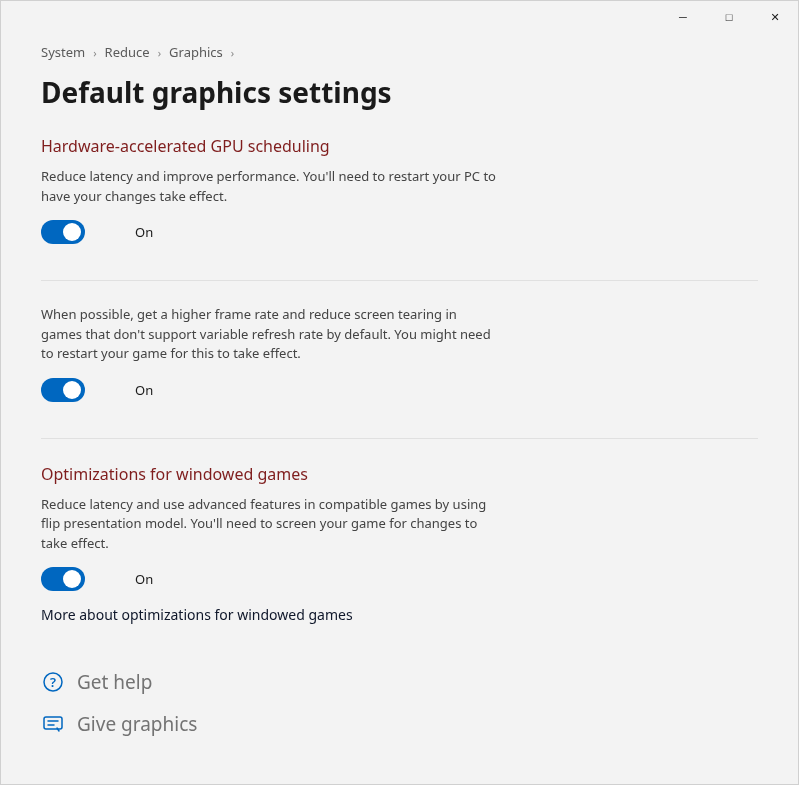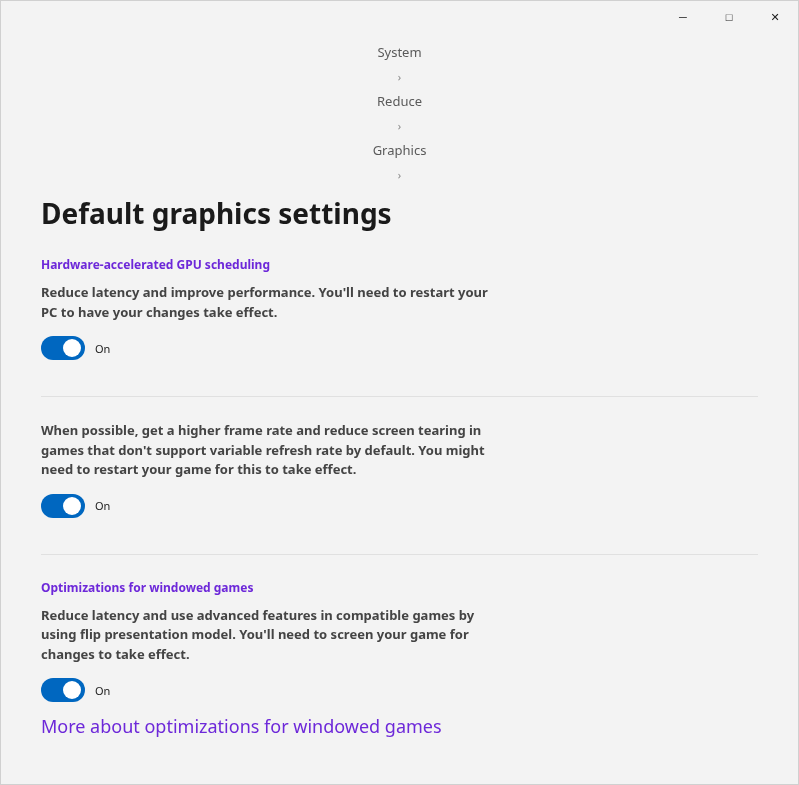--- a/index.html
+++ b/index.html
@@ -54,21 +54,20 @@
     }
 
     .breadcrumb {
       display: flex;
       align-items: center;
       gap: 8px;
       margin-bottom: 24px;
       font-size: 13px;
       color: #5a5a5a;
       flex-wrap: wrap;
-      flex-direction: column;
     }
 
     .breadcrumb-item {
       color: #5a5a5a;
       cursor: pointer;
     }
 
     .breadcrumb-separator {
       color: #8a8a8a;
       font-size: 11px;
@@ -80,33 +79,32 @@
       font-weight: 700;
       width: 100%;
       margin-top: 4px;
     }
 
     .section {
       margin-bottom: 36px;
     }
 
     .section-title {
-      font-size: 12px;
-      font-weight: 700;
-      color: #6d28d9;
+      font-size: 16px;
+      font-weight: 400;
+      color: #7f1d1d;
       margin-bottom: 10px;
     }
 
     .section-desc {
       font-size: 13px;
       color: #444;
       line-height: 1.5;
       margin-bottom: 14px;
       max-width: 460px;
-      font-weight: bold;
     }
 
     .toggle-row {
       display: flex;
       align-items: center;
       gap: 10px;
     }
 
     .toggle {
       position: relative;
@@ -137,27 +135,28 @@
       top: 3px;
       left: 22px;
       width: 18px;
       height: 18px;
       background: white;
       border-radius: 50%;
       transition: left 0.2s;
     }
 
     .toggle-label {
-      font-size: 11px;
+      font-size: 13px;
       color: #1a1a1a;
+      margin-left: 40px;
     }
 
     .link {
-      font-size: 18px;
-      color: #6d28d9;
+      font-size: 14px;
+      color: #0f172a;
       cursor: pointer;
       text-decoration: none;
     }
 
     .help-section {
       margin-top: 40px;
       display: flex;
       flex-direction: column;
       gap: 8px;
     }

